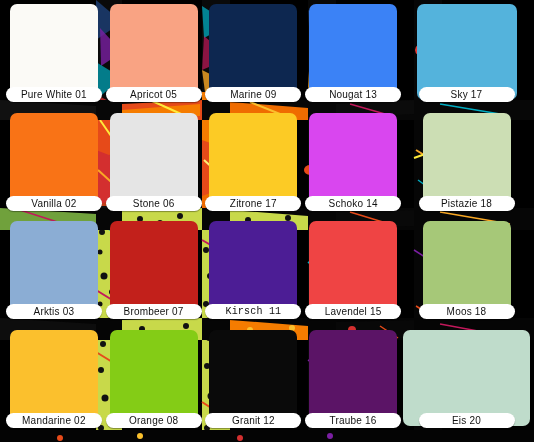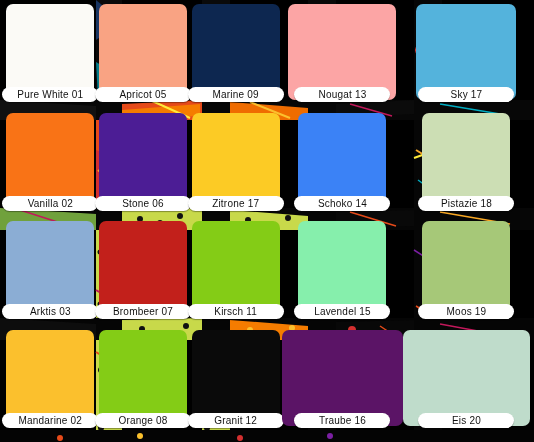--- a/index.html
+++ b/index.html
@@ -276,99 +276,99 @@
       <div class="chip" style="background:#F9A383;">
         <div class="chip-label">Apricot 05</div>
       </div>
     </div>
     <div class="cell">
       <div class="chip" style="background:#0D2750;">
         <div class="chip-label">Marine 09</div>
       </div>
     </div>
     <div class="cell">
-      <div class="chip" style="background:#fca5a5;padding-left:20px;">
+      <div class="chip" style="background:#3b82f6;">
         <div class="chip-label">Nougat 13</div>
       </div>
     </div>
     <div class="cell">
       <div class="chip" style="background:#54B3DC;padding-left:12px;">
         <div class="chip-label">Sky 17</div>
       </div>
     </div>
 
     <div class="cell">
       <div class="chip" style="background:#f97316;">
         <div class="chip-label">Vanilla 02</div>
       </div>
     </div>
     <div class="cell">
-      <div class="chip" style="background:#4c1d95;">
+      <div class="chip" style="background:#e5e5e5;">
         <div class="chip-label">Stone 06</div>
       </div>
     </div>
     <div class="cell">
       <div class="chip" style="background:#FCCB25;">
         <div class="chip-label">Zitrone 17</div>
       </div>
     </div>
     <div class="cell">
-      <div class="chip" style="background:#3b82f6;">
+      <div class="chip" style="background:#d946ef;">
         <div class="chip-label">Schoko 14</div>
       </div>
     </div>
     <div class="cell">
       <div class="chip" style="background:#CCDEB4;">
         <div class="chip-label">Pistazie 18</div>
       </div>
     </div>
 
     <div class="cell">
       <div class="chip" style="background:#8BADD4;">
         <div class="chip-label">Arktis 03</div>
       </div>
     </div>
     <div class="cell">
       <div class="chip" style="background:#C2201B;">
         <div class="chip-label">Brombeer 07</div>
       </div>
     </div>
     <div class="cell">
-      <div class="chip" style="background:#84cc16;">
+      <div class="chip" style="background:#4c1d95;font-family:Liberation Mono, monospace;">
         <div class="chip-label">Kirsch 11</div>
       </div>
     </div>
     <div class="cell">
-      <div class="chip" style="background:#86efac;text-align:right;">
+      <div class="chip" style="background:#ef4444;text-align:right;">
         <div class="chip-label">Lavendel 15</div>
       </div>
     </div>
     <div class="cell">
       <div class="chip" style="background:#A6C878;">
-        <div class="chip-label">Moos 19</div>
+        <div class="chip-label">Moos 18</div>
       </div>
     </div>
 
     <div class="cell">
       <div class="chip" style="background:#FBC02D;">
         <div class="chip-label">Mandarine 02</div>
       </div>
     </div>
     <div class="cell">
       <div class="chip" style="background:#84cc16;">
         <div class="chip-label">Orange 08</div>
       </div>
     </div>
     <div class="cell">
       <div class="chip" style="background:#0A0A0A;">
         <div class="chip-label">Granit 12</div>
       </div>
     </div>
     <div class="cell">
-      <div class="chip" style="background:#5B1466;padding-left:33px;">
+      <div class="chip" style="background:#5B1466;">
         <div class="chip-label">Traube 16</div>
       </div>
     </div>
     <div class="cell">
       <div class="chip" style="background:#BFDCCB;padding-left:39px;">
         <div class="chip-label">Eis 20</div>
       </div>
     </div>
 
   </div>

